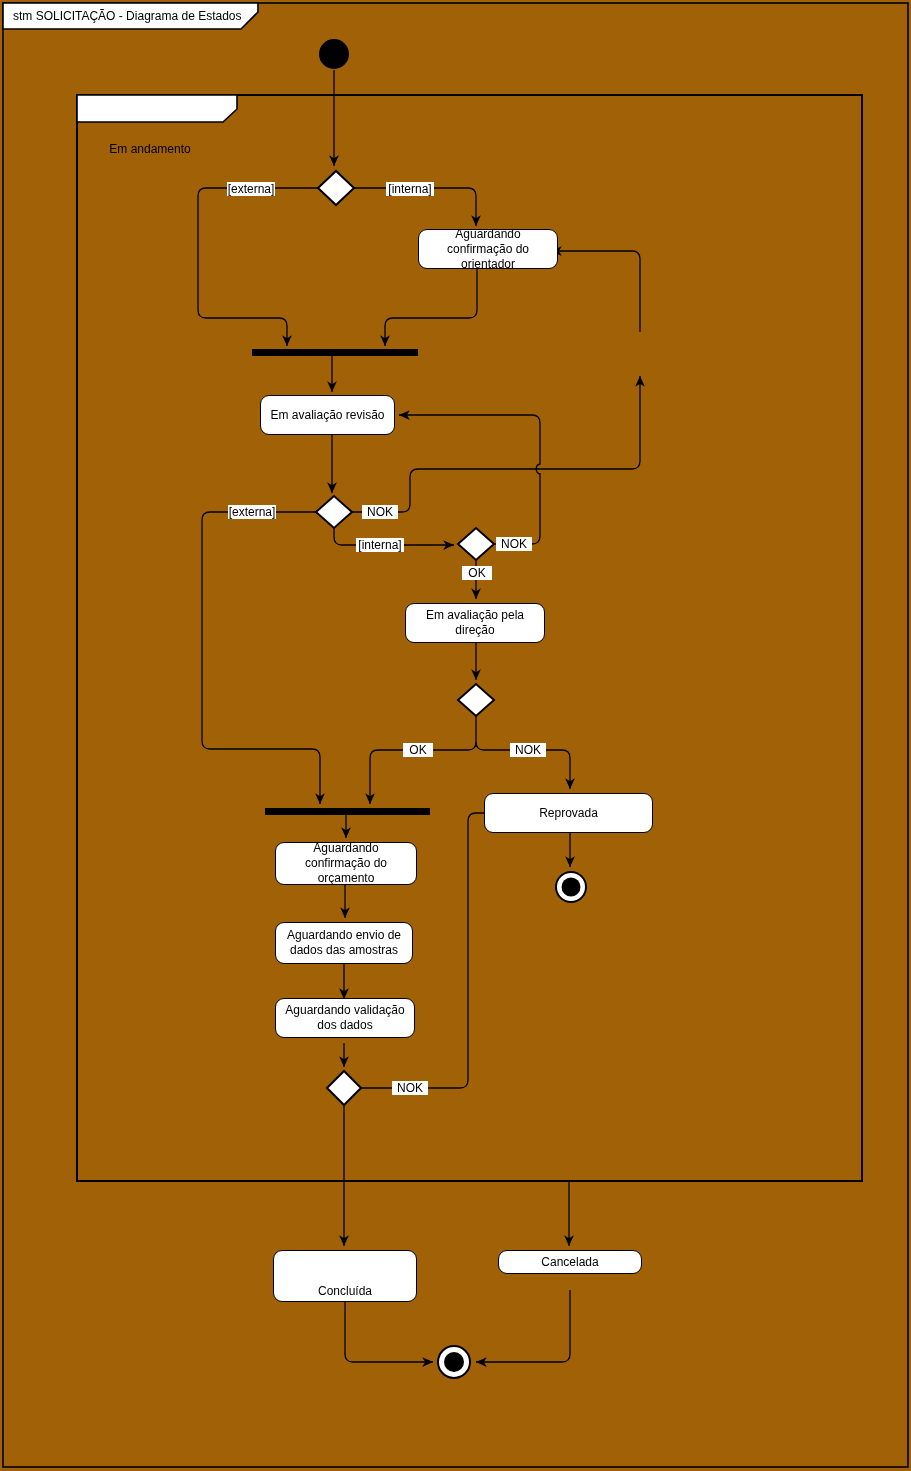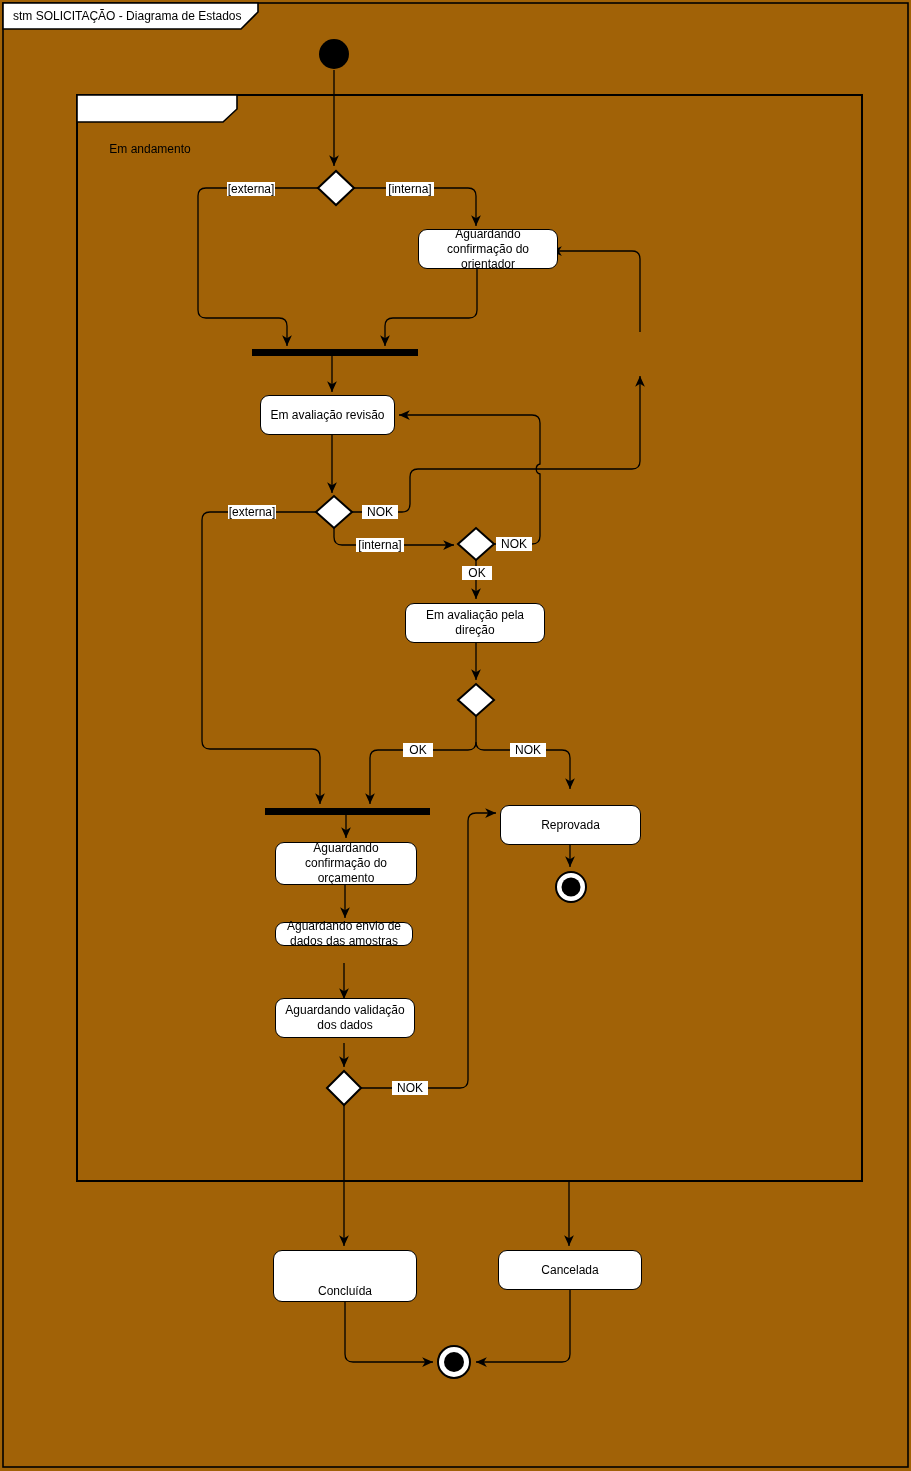--- a/index.html
+++ b/index.html
@@ -94,37 +94,37 @@
     </div>
 
   <div class="state" style="left:405px;top:603px;width:140px;height:40px;">
     <span>Em avaliação pela direção</span>
     </div>
 
   <div class="state" style="left:275px;top:842px;width:142px;height:43px;">
     <span>Aguardando confirmação do orçamento</span>
     </div>
 
-  <div class="state" style="left:275px;top:922px;width:138px;height:24px;">
+  <div class="state" style="left:275px;top:922px;width:138px;height:42px;">
     <span>Aguardando envio de dados das amostras</span>
     </div>
 
   <div class="state" style="left:275px;top:998px;width:140px;height:40px;">
     <span>Aguardando validação dos dados</span>
     </div>
 
-  <div class="state" style="left:500px;top:793px;width:141px;height:40px;margin-top:12px;">
+  <div class="state" style="left:484px;top:793px;width:169px;height:40px;">
     <span>Reprovada</span>
     </div>
 
   <div class="state" style="left:273px;top:1250px;width:144px;height:52px;align-items:flex-end;">
     <span>Concluída</span>
     </div>
 
-  <div class="state" style="left:498px;top:1250px;width:144px;height:40px;">
+  <div class="state" style="left:498px;top:1250px;width:144px;height:24px;">
     <span>Cancelada</span>
     </div>
 
   <div class="edge-label" style="left:227px;top:182px;width:48px;">[externa]</div>
   <div class="edge-label" style="left:386px;top:182px;width:48px;">[interna]</div>
   <div class="edge-label" style="left:228px;top:505px;width:48px;">[externa]</div>
   <div class="edge-label" style="left:362px;top:505px;width:36px;">NOK</div>
   <div class="edge-label" style="left:356px;top:538px;width:48px;">[interna]</div>
   <div class="edge-label" style="left:496px;top:537px;width:36px;">NOK</div>
   <div class="edge-label" style="left:462px;top:566px;width:30px;">OK</div>

